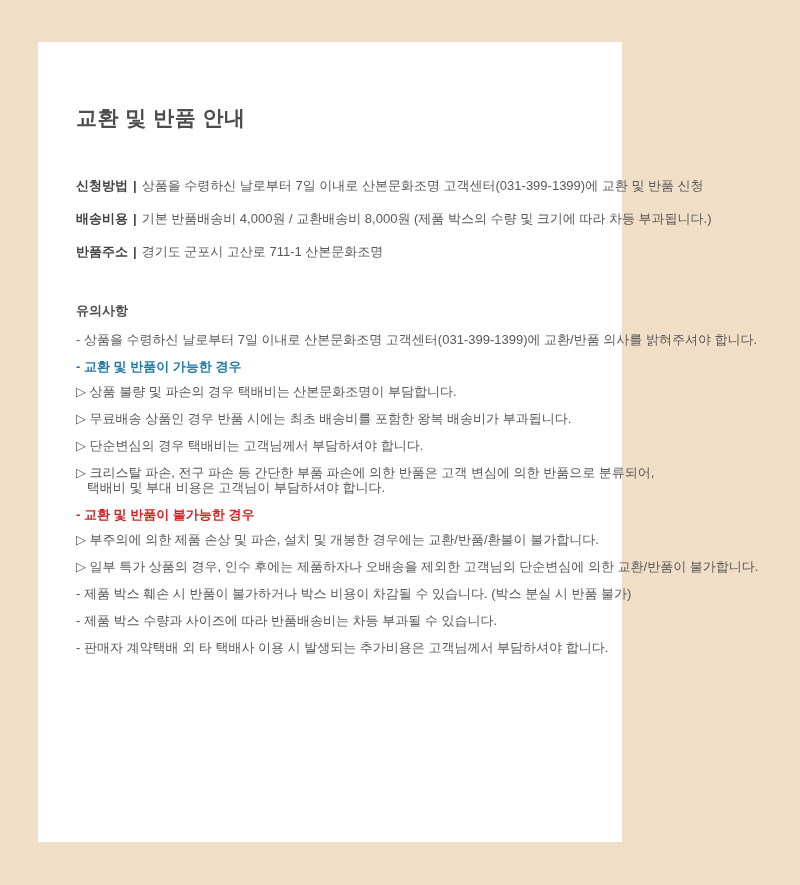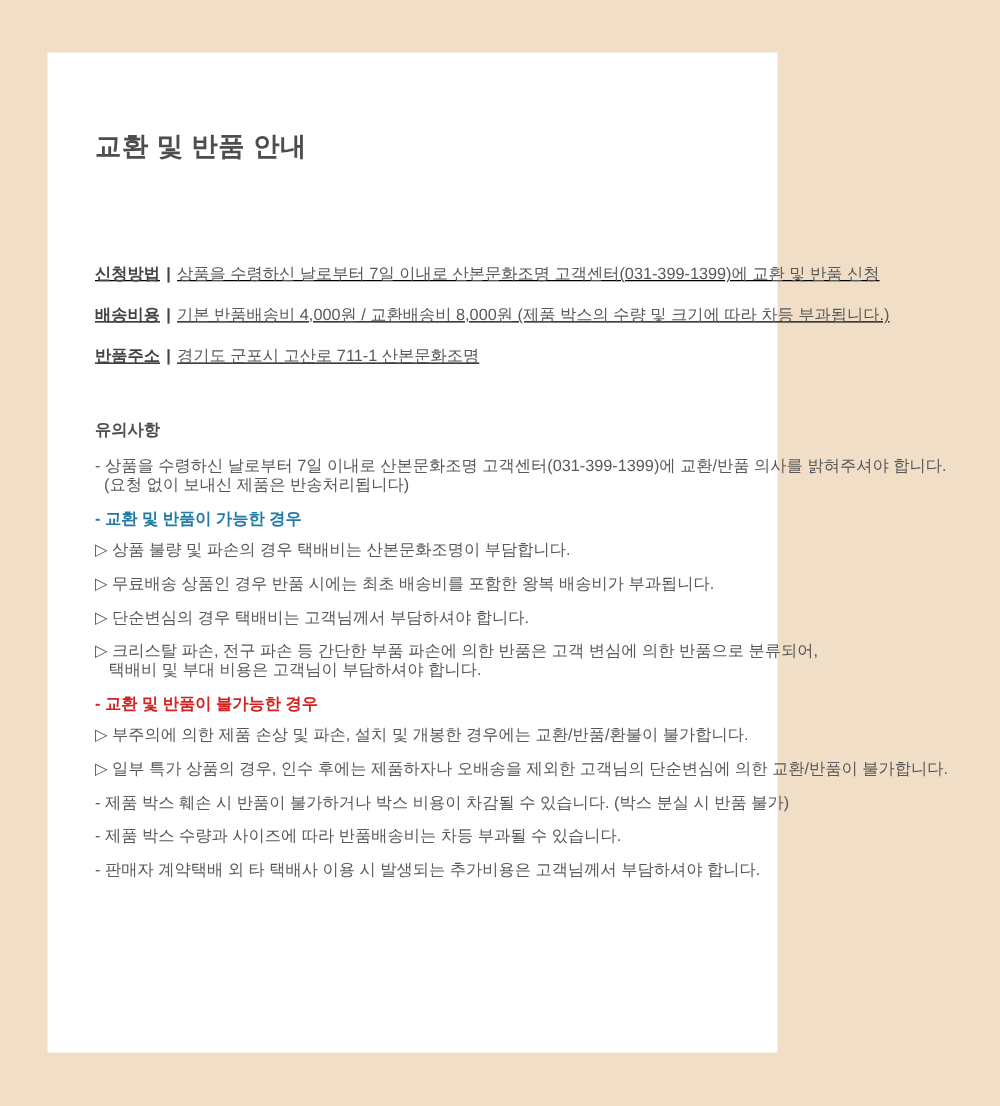--- a/index.html
+++ b/index.html
@@ -25,22 +25,21 @@
   }
   .title {
     margin: 0;
     font-size: 21px;
     font-weight: bold;
     color: var(--title, #4d4d4d);
     line-height: 21px;
     letter-spacing: 0.5px;
   }
   .info-rows {
-    margin-top: 84px;
-    text-decoration: underline;
+    margin-top: 51px;
   }
   .info-row {
     margin: 0 0 20px 0;
     font-size: 13px;
     line-height: 13px;
     color: var(--body, #585858);
     white-space: nowrap;
   }
   .info-row .info-label {
     font-weight: bold;
@@ -88,21 +87,20 @@
       <p class="info-row"><span class="info-label">신청방법</span><span class="info-sep">|</span><span class="info-text">상품을 수령하신 날로부터 7일 이내로 산본문화조명 고객센터(031-399-1399)에 교환 및 반품 신청</span></p>
       <p class="info-row"><span class="info-label">배송비용</span><span class="info-sep">|</span><span class="info-text">기본 반품배송비 4,000원 / 교환배송비 8,000원 (제품 박스의 수량 및 크기에 따라 차등 부과됩니다.)</span></p>
       <p class="info-row"><span class="info-label">반품주소</span><span class="info-sep">|</span><span class="info-text">경기도 군포시 고산로 711-1 산본문화조명</span></p>
     </div>
 
   <div class="notice-heading">유의사항</div>
 
   <div class="notice-list" id="notice-list">
       <div class="notice-item text">
         <div class="line">- 상품을 수령하신 날로부터 7일 이내로 산본문화조명 고객센터(031-399-1399)에 교환/반품 의사를 밝혀주셔야 합니다.</div>
-        <div class="line">  (요청 없이 보내신 제품은 반송처리됩니다)</div>
       </div>
       <div class="notice-item blue">
         <div class="line">- 교환 및 반품이 가능한 경우</div>
       </div>
       <div class="notice-item text">
         <div class="line">▷ 상품 불량 및 파손의 경우 택배비는 산본문화조명이 부담합니다.</div>
       </div>
       <div class="notice-item text">
         <div class="line">▷ 무료배송 상품인 경우 반품 시에는 최초 배송비를 포함한 왕복 배송비가 부과됩니다.</div>
       </div>

